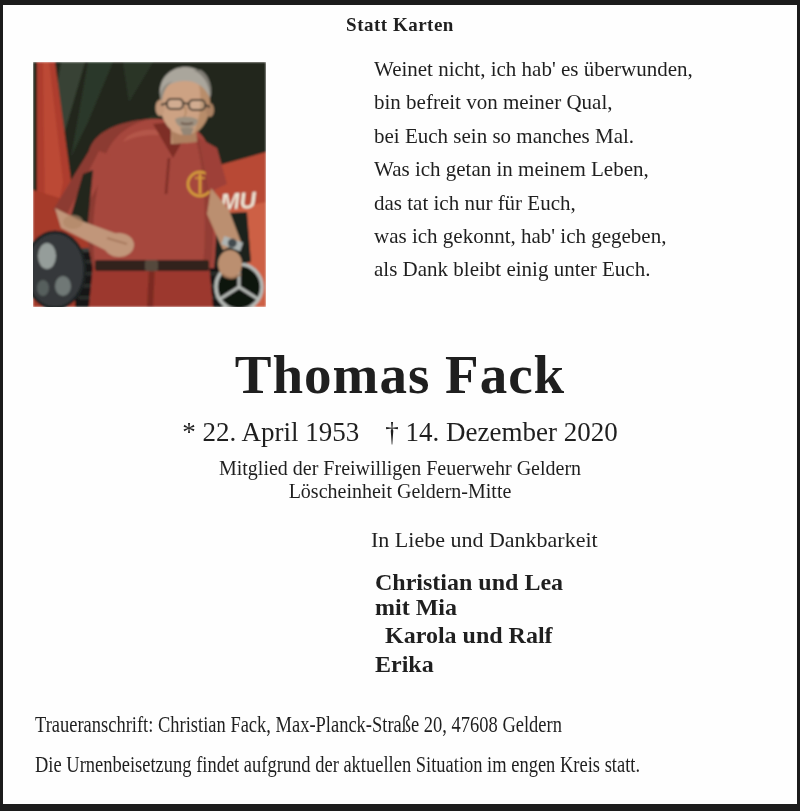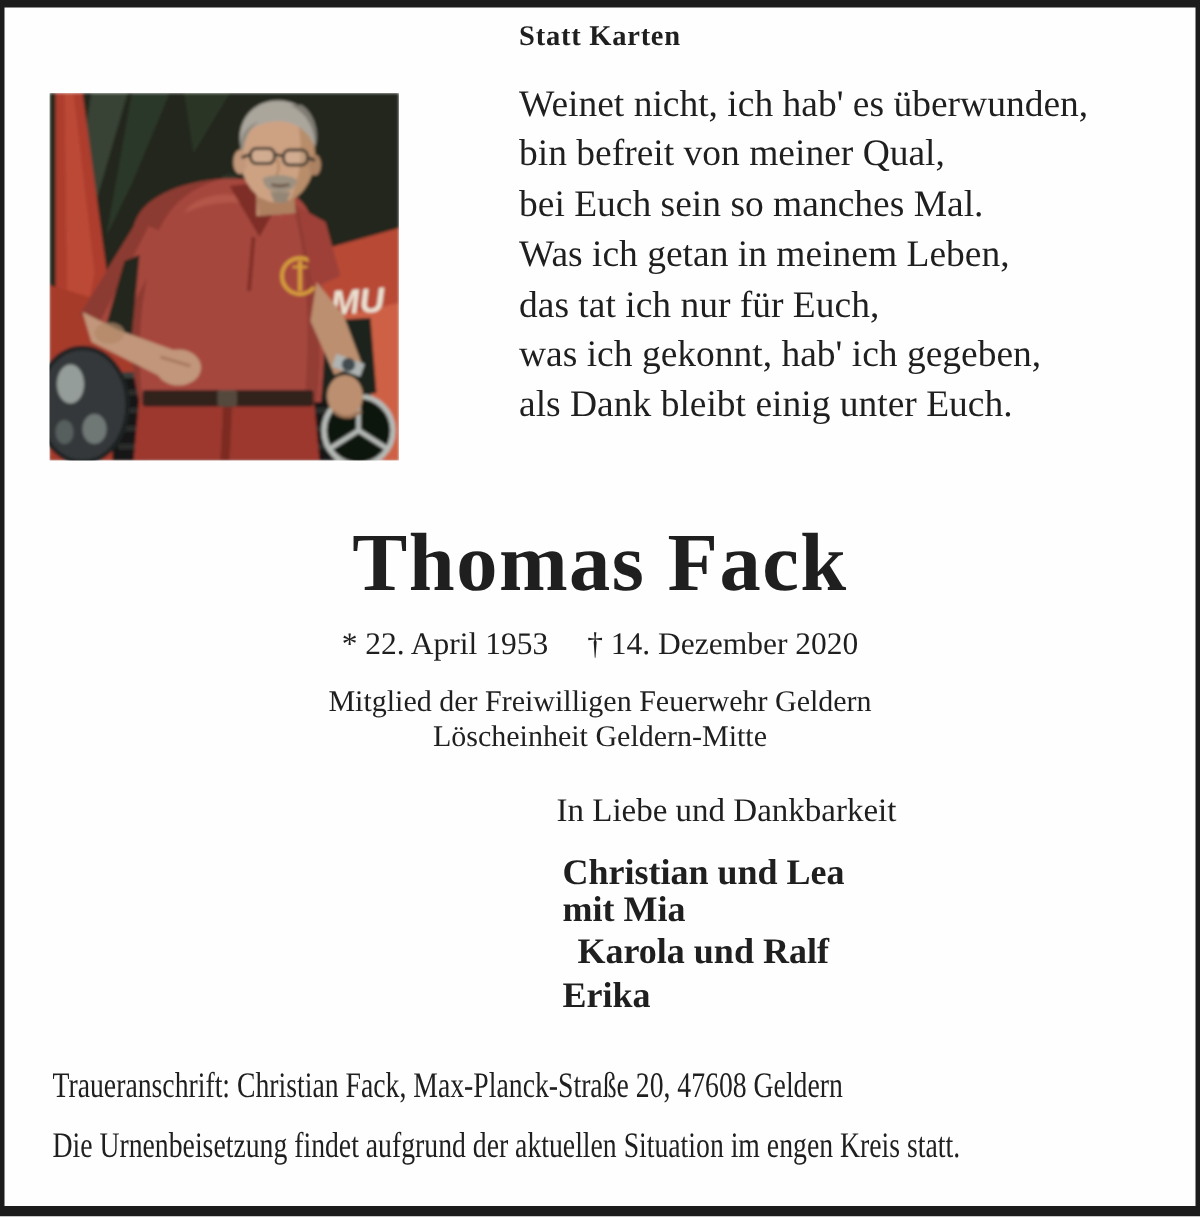--- a/index.html
+++ b/index.html
@@ -11,23 +11,23 @@
     border-style:solid;border-color:#1c1c1c;
     border-width:5px 3px 7px 3px;
     font-family:"Liberation Serif","DejaVu Serif",serif;
     color:#1f1f1f;
     overflow:hidden;
   }
   .abs{position:absolute;}
   .center{left:0;right:0;text-align:center;}
   .pre-header{top:9px;font-size:19px;font-weight:bold;letter-spacing:.5px;}
   .photo{left:30px;top:57px;width:233px;height:245px;}
-  .poem{left:343px;top:48px;font-size:25px;line-height:33.4px;white-space:nowrap;}
+  .poem{left:371px;top:48px;font-size:21px;line-height:33.4px;white-space:nowrap;}
   .title{top:338px;font-size:55px;font-weight:bold;letter-spacing:1px;}
-  .dates{top:412px;font-size:21px;}
+  .dates{top:412px;font-size:27px;}
   .dates .birth{display:inline-block;margin-right:26px;}
   .membership{top:452px;font-size:20px;line-height:23px;}
   .salutation{left:368px;top:522px;font-size:22px;white-space:nowrap;}
   .mourner{left:372px;font-size:24px;white-space:nowrap;font-weight:bold;}
   .m0{top:564px;}
   .m1{top:589px;}
   .m2{top:617px;margin-left:10px;}
   .m3{top:646px;}
   .footer-line{
     left:32px;font-size:24px;white-space:nowrap;

